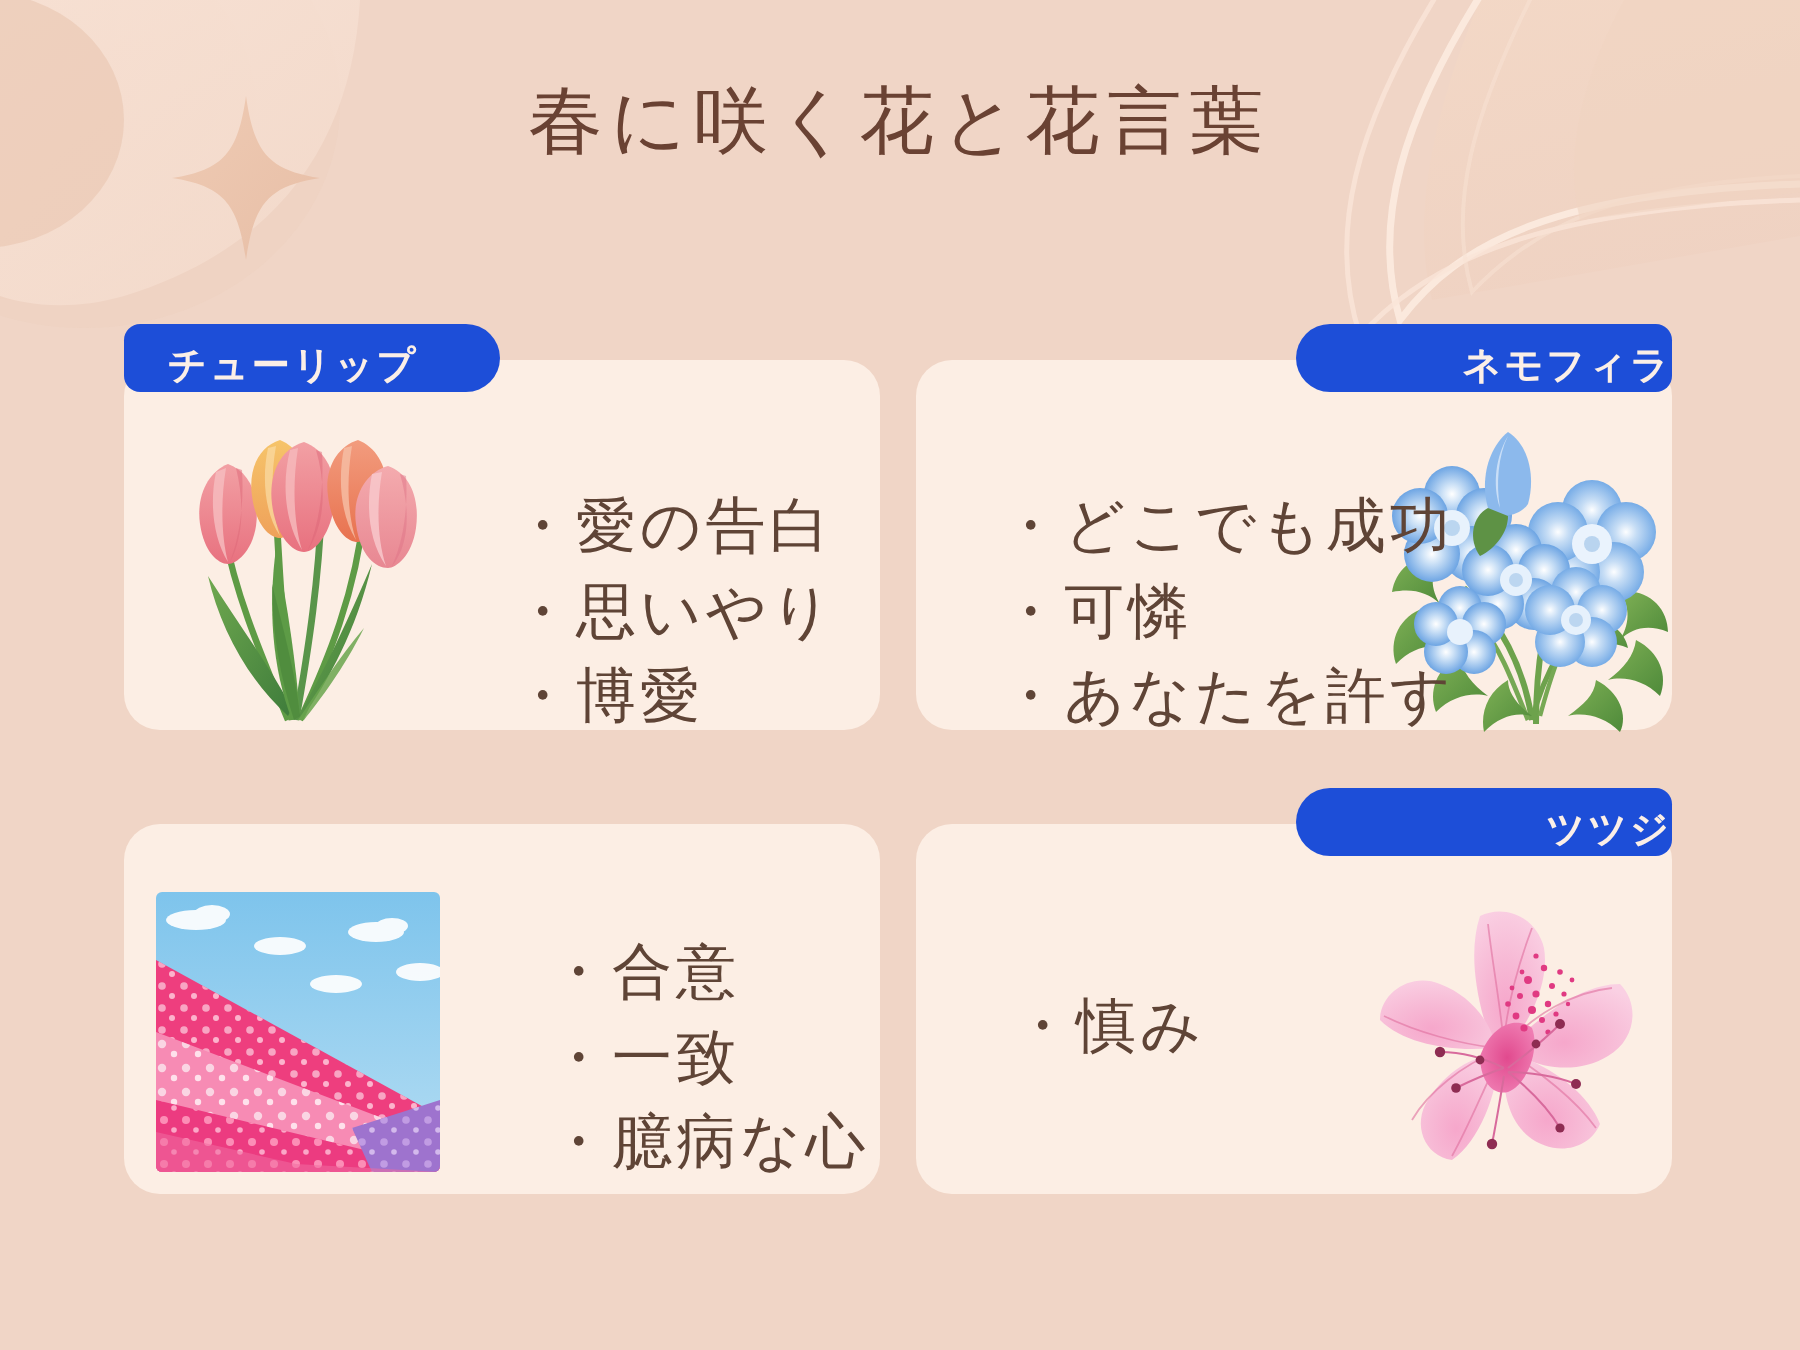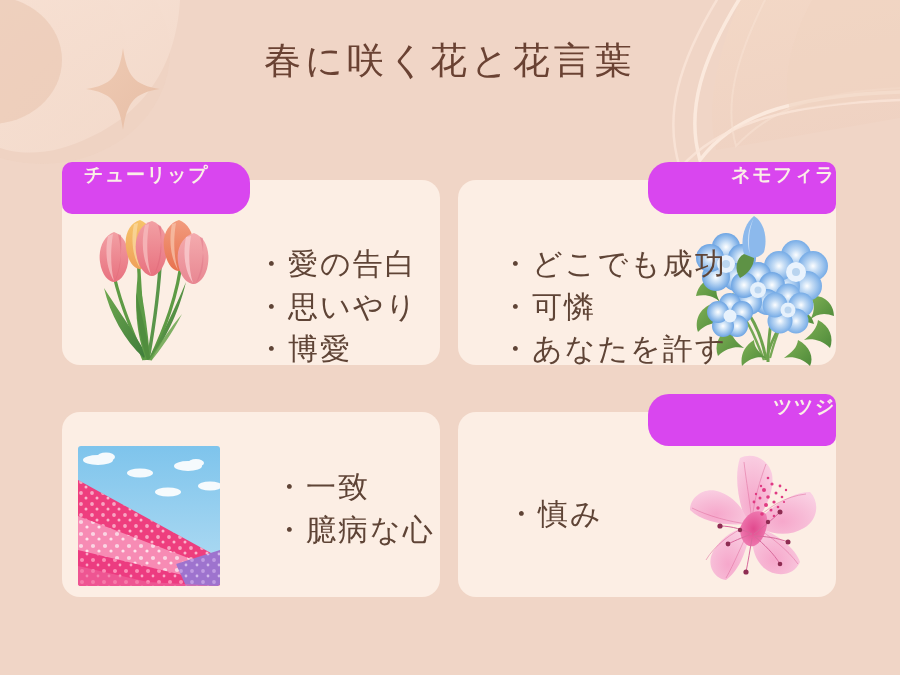--- a/index.html
+++ b/index.html
@@ -29,23 +29,23 @@
     background:#FCEEE4;
     border-radius:18px;
   }
   #card-tulip   {left:62px; top:180px;width:378px;height:185px;}
   #card-nemo    {left:458px;top:180px;width:378px;height:185px;}
   #card-shiba   {left:62px; top:412px;width:378px;height:185px;}
   #card-azalea  {left:458px;top:412px;width:378px;height:185px;}
 
   .tab{
     position:absolute;
-    height:52px;
-    background:#d946ef;
-    display:flex;align-items:flex-start;
+    height:34px;
+    background:#1d4ed8;
+    display:flex;align-items:flex-end;
     box-sizing:border-box;
   }
   .tab span{
     font-size:19px;color:#FBEFE7;letter-spacing:1.5px;font-weight:700;
     font-family:"Liberation Sans", sans-serif;
     white-space:nowrap;
   }
   .tab.left{
     border-radius:10px 21px 21px 10px;
     padding-left:22px;justify-content:flex-start;
@@ -362,20 +362,21 @@
         <path d="M0,104 L142,138 L142,140 L0,140 Z" fill="url(#dots3)"></path>
         <path d="M98,118 L142,104 L142,140 L108,140 Z" fill="#9E73CE"></path>
         <path d="M98,118 L142,104 L142,140 L108,140 Z" fill="url(#dots4)"></path>
         <path d="M0,120 L70,136 L142,140 L0,140 Z" fill="#F06CA0" opacity="0.55"></path>
       </g>
     </svg>
   </div>
 
   <div class="meanings" id="list-shiba">
     <ul>
+      <li>合意</li>
       <li>一致</li>
       <li>臆病な心</li>
     </ul>
   </div>
 
 
   <div class="card" id="card-azalea"></div>
 
   <div class="art" id="art-azalea">
     <svg viewBox="0 0 172 142">

